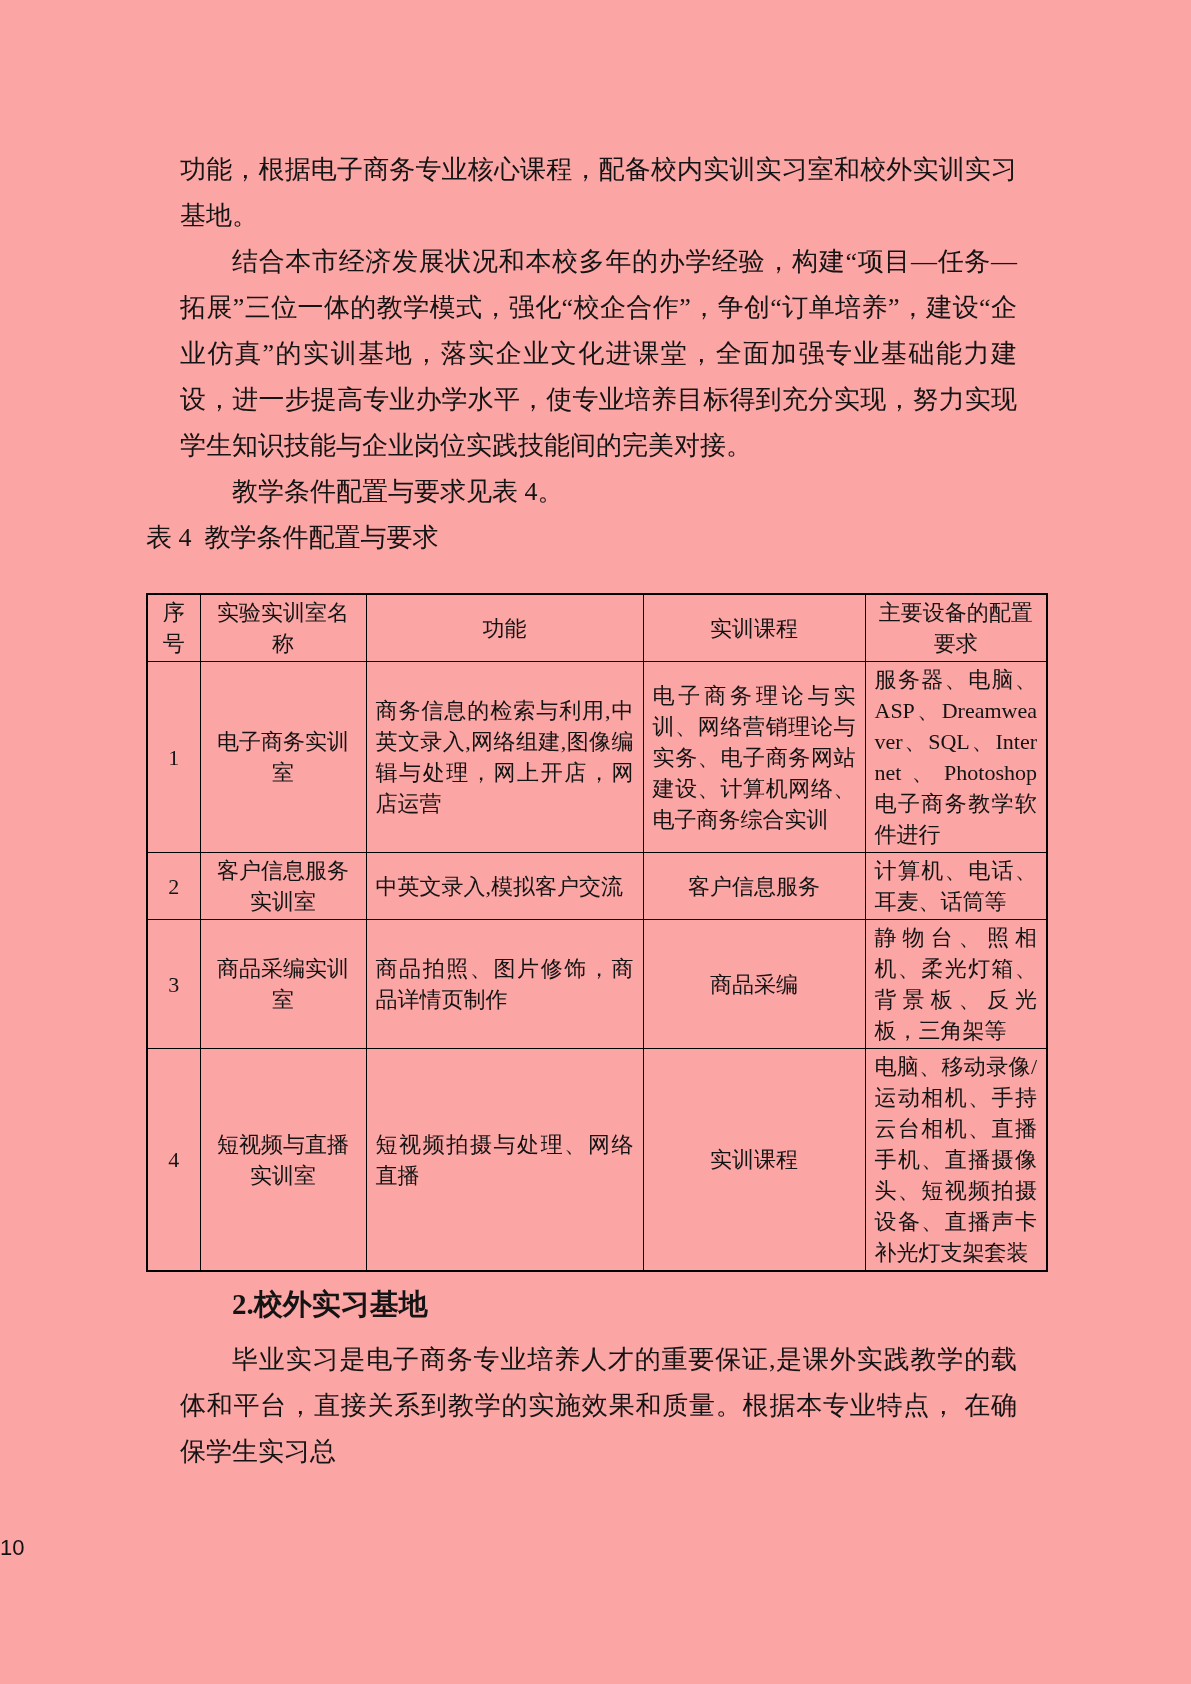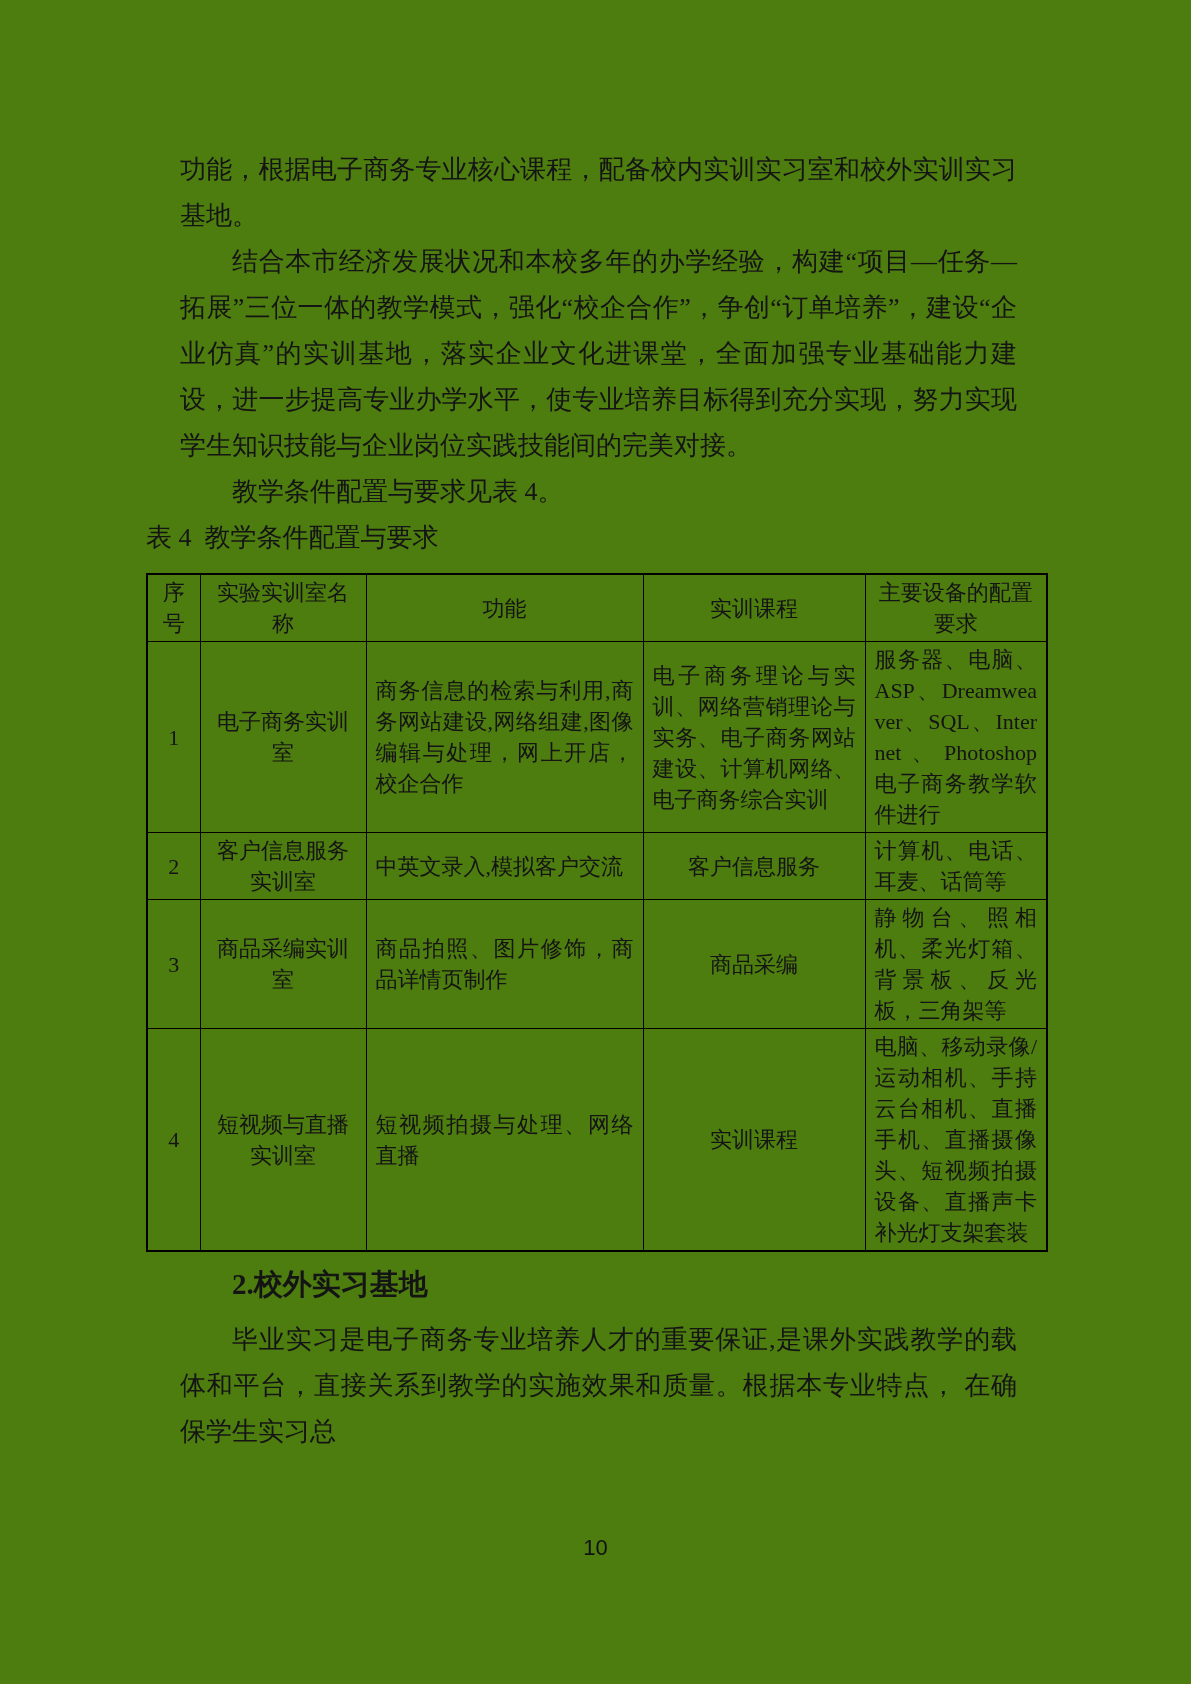--- a/index.html
+++ b/index.html
@@ -1,20 +1,20 @@
 <!DOCTYPE html>
 <html><head>
 <meta charset="utf-8">
 <style>
   html,body { margin:0; padding:0; background:#888; }
   .page {
     position:relative;
     width:1191px; height:1684px;
     margin:0 auto;
-    background:#4d7c0f;
+    background:#fca5a5;
     color:#141414;
     font-family:"Liberation Serif","DejaVu Serif",serif;
     overflow:hidden;
   }
   .content {
     position:absolute;
     left:146px; top:147px;
     width:900px;
   }
   .body-p {
@@ -29,21 +29,21 @@
     font-size:26px;
     line-height:46px;
     text-align:left;
     white-space:pre;
     margin:0;
   }
   table.cfg {
     border-collapse:collapse;
     table-layout:fixed;
     width:900px;
-    margin-top:12px;
+    margin-top:32px;
     font-size:22px;
     border:2px solid #000;
   }
   table.cfg th, table.cfg td {
     border:1px solid #000;
     padding:2px 9px;
     line-height:31px;
     vertical-align:middle;
     font-weight:normal;
     word-break:break-all;
@@ -55,21 +55,21 @@
     font-size:29px;
     line-height:46px;
     margin:9px 0 0 86px;
     font-weight:bold;
   }
   .last-p { margin-top:10px; }
   .page-number {
     position:absolute;
     top:1535px; left:0;
     width:100%;
-    text-align:center;
+    text-align:left;
     font-size:22px;
     font-family:"Liberation Sans","DejaVu Sans",sans-serif;
     color:#111;
   }
 </style>
 </head>
 <body>
 
 <div class="page">
   <div class="content">
@@ -94,21 +94,21 @@
           <th>实验实训室名称</th>
           <th>功能</th>
           <th>实训课程</th>
           <th>主要设备的配置要求</th>
         </tr>
       </thead>
       <tbody>
         <tr style="height:155px">
           <td class="c-center">1</td>
           <td class="c-center">电子商务实训室</td>
-          <td class="c-left">商务信息的检索与利用,商务网站建设,网络组建,图像编辑与处理，网上开店，校企合作</td>
+          <td class="c-left">商务信息的检索与利用,中英文录入,网络组建,图像编辑与处理，网上开店，网店运营</td>
           <td class="c-left">电子商务理论与实训、网络营销理论与实务、电子商务网站建设、计算机网络、电子商务综合实训</td>
           <td class="c-left">服务器、电脑、ASP、Dreamweaver、SQL、Internet、Photoshop 电子商务教学软件进行</td>
         </tr>
         <tr style="height:62px">
           <td class="c-center">2</td>
           <td class="c-center">客户信息服务实训室</td>
           <td class="c-left">中英文录入,模拟客户交流</td>
           <td class="c-center">客户信息服务</td>
           <td class="c-left">计算机、电话、耳麦、话筒等</td>
         </tr>

